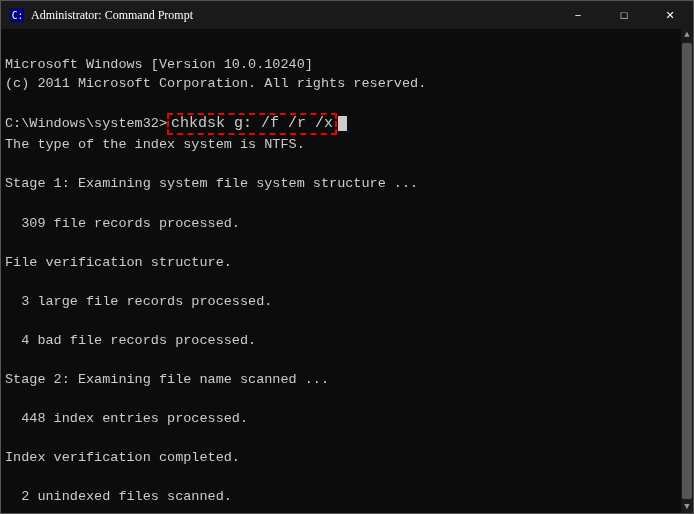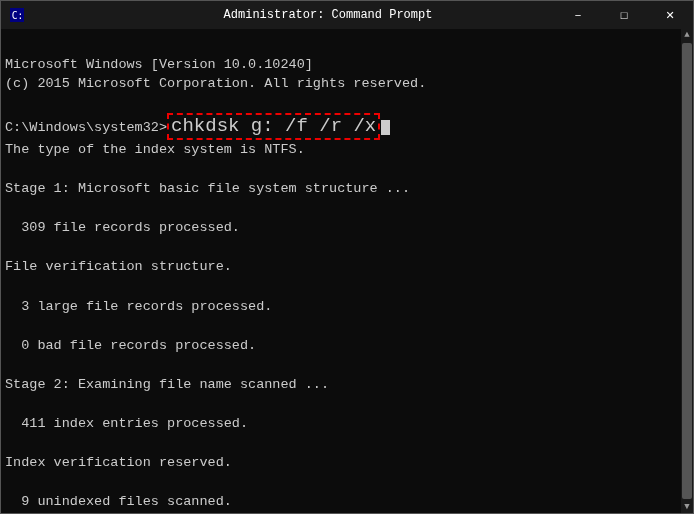--- a/index.html
+++ b/index.html
@@ -41,22 +41,22 @@
 
     .titlebar-icon svg {
       width: 14px;
       height: 14px;
     }
 
     .titlebar-title {
       flex: 1;
       color: #fff;
       font-size: 12px;
-      font-family: Liberation Mono, monospace;
-      text-align: center;
+      font-family: Liberation Serif, serif;
+      text-align: left;
       margin-right: 60px;
     }
 
     .titlebar-buttons {
       display: flex;
       gap: 0;
       position: absolute;
       right: 0;
       top: 0;
       height: 28px;
@@ -86,21 +86,21 @@
     .console-text {
       color: #cccccc;
       font-size: 13.5px;
       line-height: 1.45;
       white-space: pre;
       font-family: 'Courier New', Courier, monospace;
     }
 
     .command-highlight {
       color: #cccccc;
-      font-size: 19px;
+      font-size: 15px;
       font-family: 'Courier New', Courier, monospace;
       border: 2px dashed #e00;
       padding: 0 2px;
       display: inline-block;
       line-height: 1.2;
     }
 
     .cursor-block {
       display: inline-block;
       width: 9px;
@@ -155,42 +155,42 @@
     <div class="titlebar-buttons">
       <div class="tb-btn">−</div>
       <div class="tb-btn">□</div>
       <div class="tb-btn close">✕</div>
     </div>
   </div>
 
   <div class="console-area">
     <div class="console-text">
 <span>Microsoft Windows [Version 10.0.10240]</span>
-<span>(c) 2015 Microsoft Corporation. All rights reserved.</span>
+<span>(c) 2011 Microsoft Corporation. All rights reserved.</span>
 
 <span><span>C:\Windows\system32&gt;</span><span class="command-highlight">chkdsk g: /f /r /x</span><span class="cursor-block"></span></span>
 <span>The type of the index system is NTFS.</span>
 
-<span>Stage 1: Microsoft basic file system structure ...</span>
+<span>Stage 1: Examining system file system structure ...</span>
 
 <span>  309 file records processed.</span>
 
 <span>File verification structure.</span>
 
 <span>  3 large file records processed.</span>
 
-<span>  0 bad file records processed.</span>
+<span>  4 bad file records processed.</span>
 
 <span>Stage 2: Examining file name scanned ...</span>
 
-<span>  411 index entries processed.</span>
+<span>  448 index entries processed.</span>
 
-<span>Index verification reserved.</span>
+<span>Index verification completed.</span>
 
-<span>  9 unindexed files scanned.</span>
+<span>  2 unindexed files scanned.</span>
     </div>
 
     <div class="scrollbar">
       <div class="scrollbar-arrow">▲</div>
       <div class="scrollbar-thumb"></div>
       <div class="scrollbar-arrow">▼</div>
     </div>
   </div>
 </div>
 

